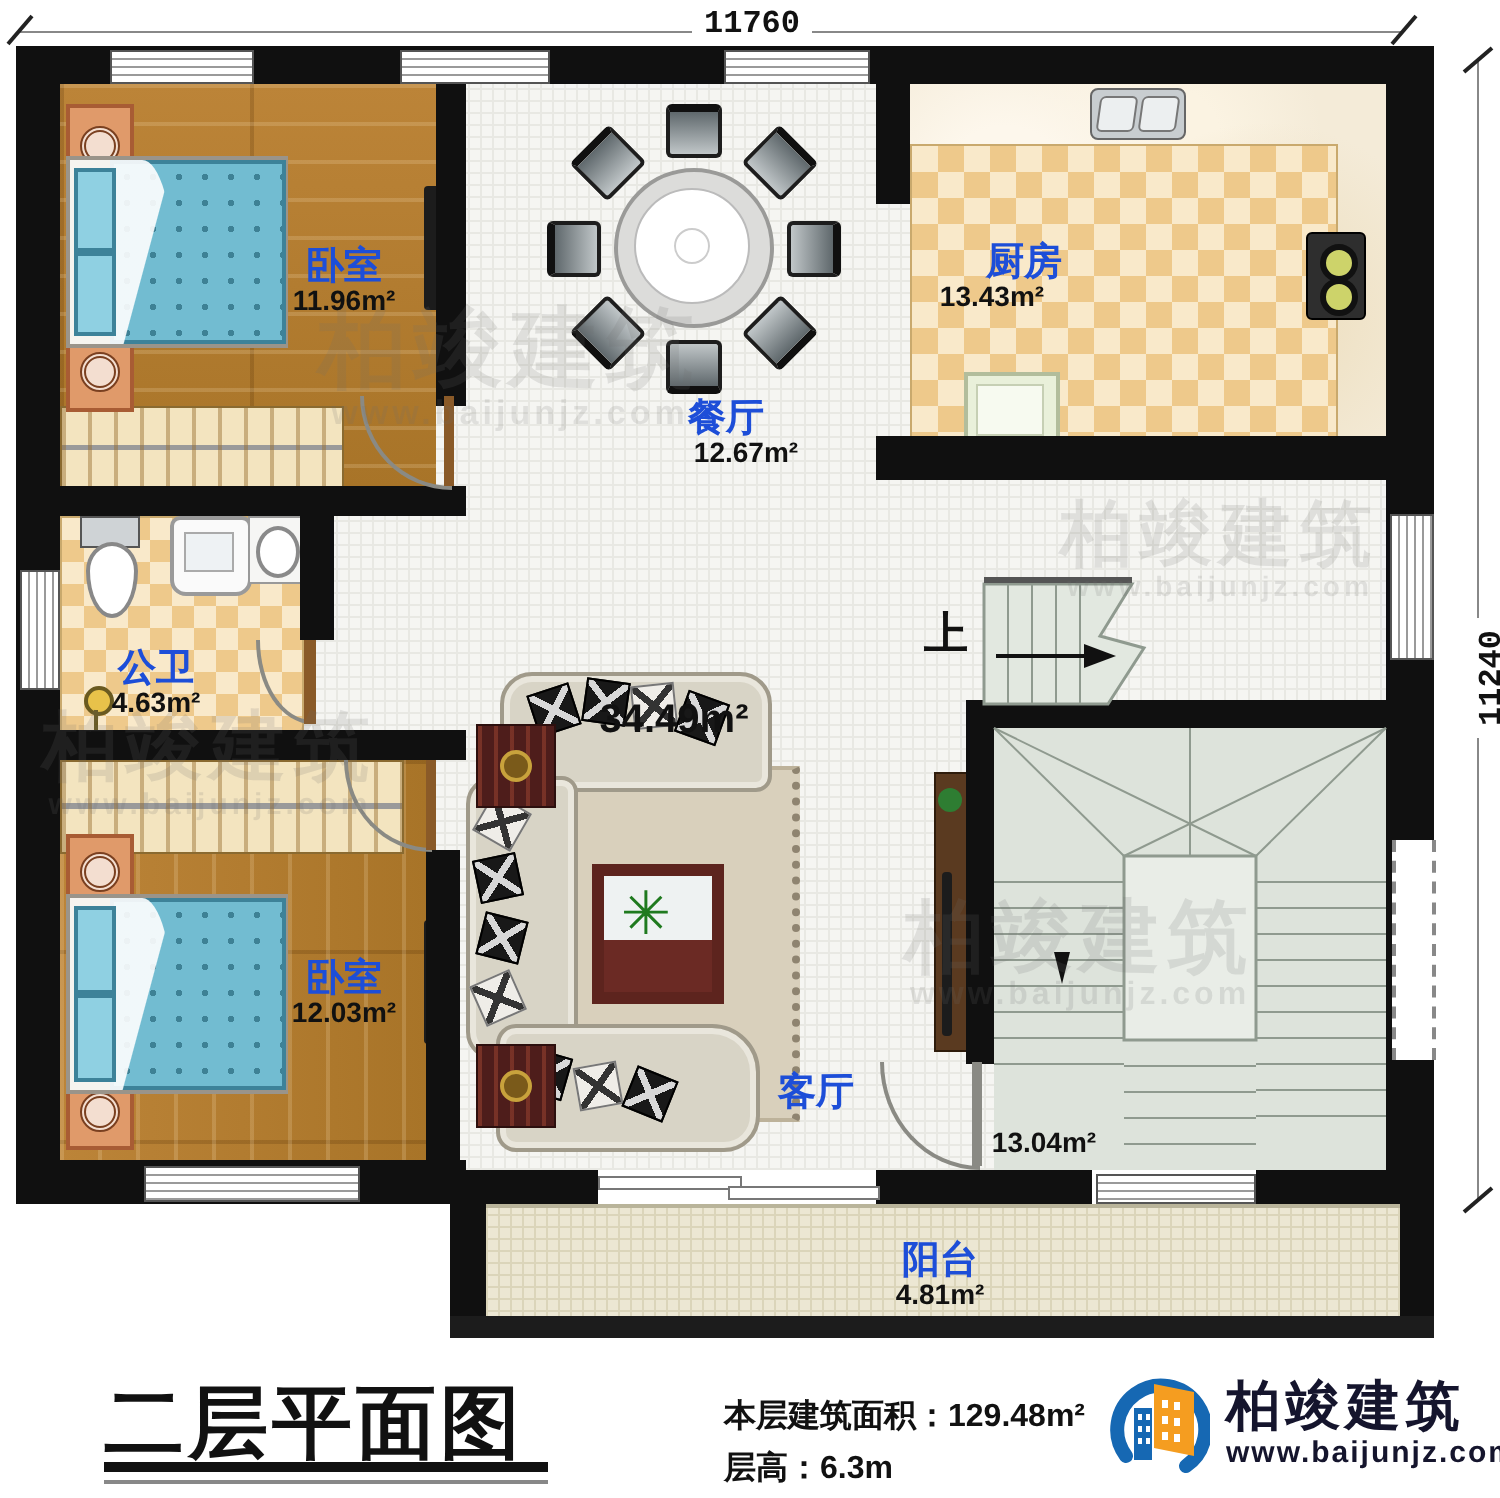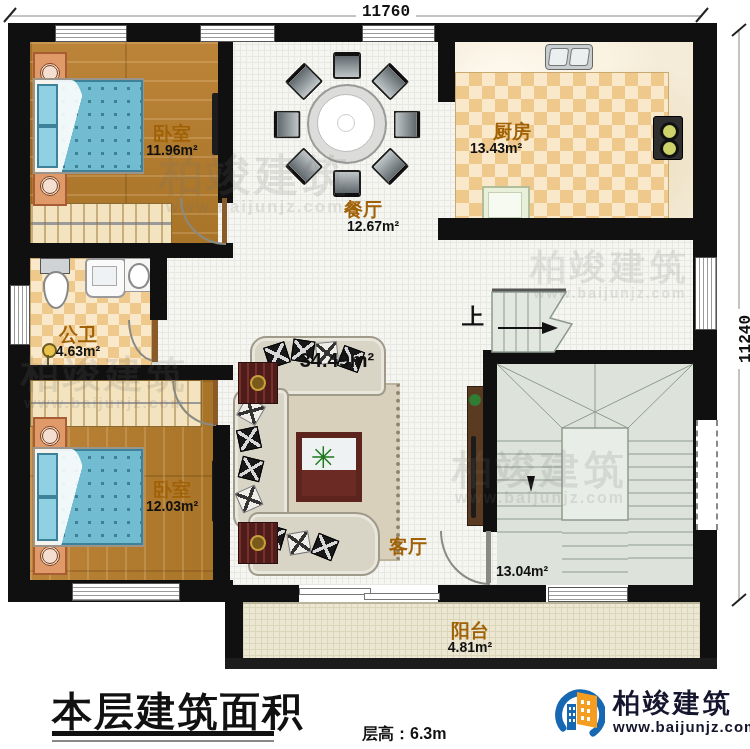--- a/index.html
+++ b/index.html
@@ -28,21 +28,21 @@
                          radial-gradient(circle at 75% 65%,#efe2c6 0 16%,transparent 45%),
                          radial-gradient(circle at 55% 15%,#fbf3e2 0 12%,transparent 38%);}
   .stairfill{position:absolute;background:#dde3db;}
   .balc{position:absolute;background-color:#ece7d3;
         background-image:repeating-linear-gradient(0deg,#dbd5ba 0 1px,transparent 1px 6px),
                          repeating-linear-gradient(90deg,#dbd5ba 0 1px,transparent 1px 6px);border-top:2px solid #b9b49a;}
   .wardrobe{position:absolute;background-color:#f3e4bf;
         background-image:repeating-linear-gradient(90deg,rgba(150,108,45,.45) 0 2px,transparent 2px 13px),
                          linear-gradient(180deg,transparent 46%,#9a9a9a 46% 52%,transparent 52%);
         border:1px solid #8a6a30;}
-  .rname{position:absolute;transform:translateX(-50%);font-size:19px;font-weight:700;color:#a16207;white-space:nowrap;line-height:1;}
+  .rname{position:absolute;transform:translateX(-50%);font-size:19px;font-weight:700;color:#1d4ed8;white-space:nowrap;line-height:1;}
   .rarea{position:absolute;transform:translateX(-50%);font-size:14px;font-weight:700;color:#111;white-space:nowrap;line-height:1;}
   .pil{position:absolute;width:20px;height:20px;background-color:#181818;border:1px solid #000;
         background-image:linear-gradient(45deg,transparent 44%,#d8d8d8 44% 56%,transparent 56%),
                          linear-gradient(-45deg,transparent 44%,#d8d8d8 44% 56%,transparent 56%);}
   .pilw{background-color:#efede8;border:1px solid #777;
         background-image:linear-gradient(45deg,transparent 44%,#333 44% 56%,transparent 56%),
                          linear-gradient(-45deg,transparent 44%,#333 44% 56%,transparent 56%);}
   .sofa{position:absolute;background:#d8d4c6;border:2px solid #a09a8a;border-radius:12px;box-shadow:inset 0 0 0 3px #e9e6dc;}
   .redtab{position:absolute;background:#4e1d1b;border:1px solid #2c0f0e;
         background-image:repeating-linear-gradient(90deg,rgba(160,70,50,.5) 0 2px,transparent 2px 8px);}
@@ -74,21 +74,21 @@
 <div id="plan">
 
   <svg class="abs" style="left:0;top:0;" width="750" height="749">
     <line x1="10" y1="16" x2="702" y2="16" stroke="#888" stroke-width="1"></line>
     <line x1="4" y1="22" x2="16" y2="8" stroke="#222" stroke-width="2"></line>
     <line x1="696" y1="22" x2="708" y2="8" stroke="#222" stroke-width="2"></line>
     <line x1="739" y1="30" x2="739" y2="600" stroke="#888" stroke-width="1"></line>
     <line x1="732" y1="36" x2="746" y2="24" stroke="#222" stroke-width="2"></line>
     <line x1="732" y1="606" x2="746" y2="594" stroke="#222" stroke-width="2"></line>
   </svg>
-  <div class="dimlab" style="left:356px;top:3px;">11760</div>
+  <div class="dimlab" style="left:346px;top:3px;">11760</div>
   <div class="dimlab" style="left:716px;top:330px;transform:rotate(-90deg);transform-origin:center;">11240</div>
 
   <div class="tile" style="left:30px;top:42px;width:663px;height:543px;"></div>
 
   <div class="wood-h" style="left:30px;top:42px;width:188px;height:201px;"></div>
   <div class="wardrobe" style="left:30px;top:203px;width:140px;height:40px;"></div>
   <div class="checker" style="left:30px;top:258px;width:120px;height:107px;background-size:22px 22px;"></div>
   <div class="wood-v" style="left:30px;top:380px;width:183px;height:200px;"></div>
   <div class="wardrobe" style="left:30px;top:380px;width:170px;height:45px;"></div>
   <div class="marble" style="left:455px;top:42px;width:238px;height:176px;"></div>
@@ -277,23 +277,26 @@
   <div class="rarea" style="left:78px;top:344px;">4.63m²</div>
   <div class="rarea" style="left:337px;top:350px;font-size:20px;">34.49m²</div>
   <div class="rname" style="left:408px;top:537px;">客厅</div>
   <div class="rname" style="left:172px;top:480px;">卧室</div>
   <div class="rarea" style="left:172px;top:499px;">12.03m²</div>
   <div class="rname" style="left:470px;top:621px;">阳台</div>
   <div class="rarea" style="left:470px;top:640px;">4.81m²</div>
   <div class="abs stairlab" style="left:462px;top:302px;font-size:22px;">上</div>
   <div class="rarea" style="left:522px;top:564px;">13.04m²</div>
 
-  <div class="abs" style="left:52px;top:684px;font-size:40px;font-weight:700;color:#111;letter-spacing:2px;">本层建筑面积</div>
+  <div class="abs" style="left:52px;top:684px;font-size:40px;font-weight:700;color:#111;letter-spacing:2px;">二层平面图</div>
   <div class="abs" style="left:52px;top:731px;width:222px;height:5px;background:#111;"></div>
   <div class="abs" style="left:52px;top:740px;width:222px;height:2px;background:#888;"></div>
+  <div class="abs" style="left:362px;top:698px;font-size:16px;font-weight:700;color:#111;white-space:nowrap;">
+    <span>本层建筑面积：</span><span>129.48m²</span>
+  </div>
   <div class="abs" style="left:362px;top:724px;font-size:16px;font-weight:700;color:#111;white-space:nowrap;">
     <span>层高：</span><span>6.3m</span>
   </div>
 
   <div class="abs" style="left:553px;top:680px;width:196px;height:64px;display:flex;align-items:center;">
     <svg width="52" height="56" viewBox="0 0 52 56" style="flex:0 0 auto;">
       <path d="M 10 44 A 22 22 0 1 1 40 49" fill="none" stroke="#1668b3" stroke-width="7" stroke-linecap="round"></path>
       <polygon points="24,8 44,12 44,44 24,40" fill="#f59d20"></polygon>
       <rect x="14" y="20" width="9" height="26" fill="#1668b3"></rect>
       <rect x="16" y="23" width="2" height="3" fill="#fff"></rect>

